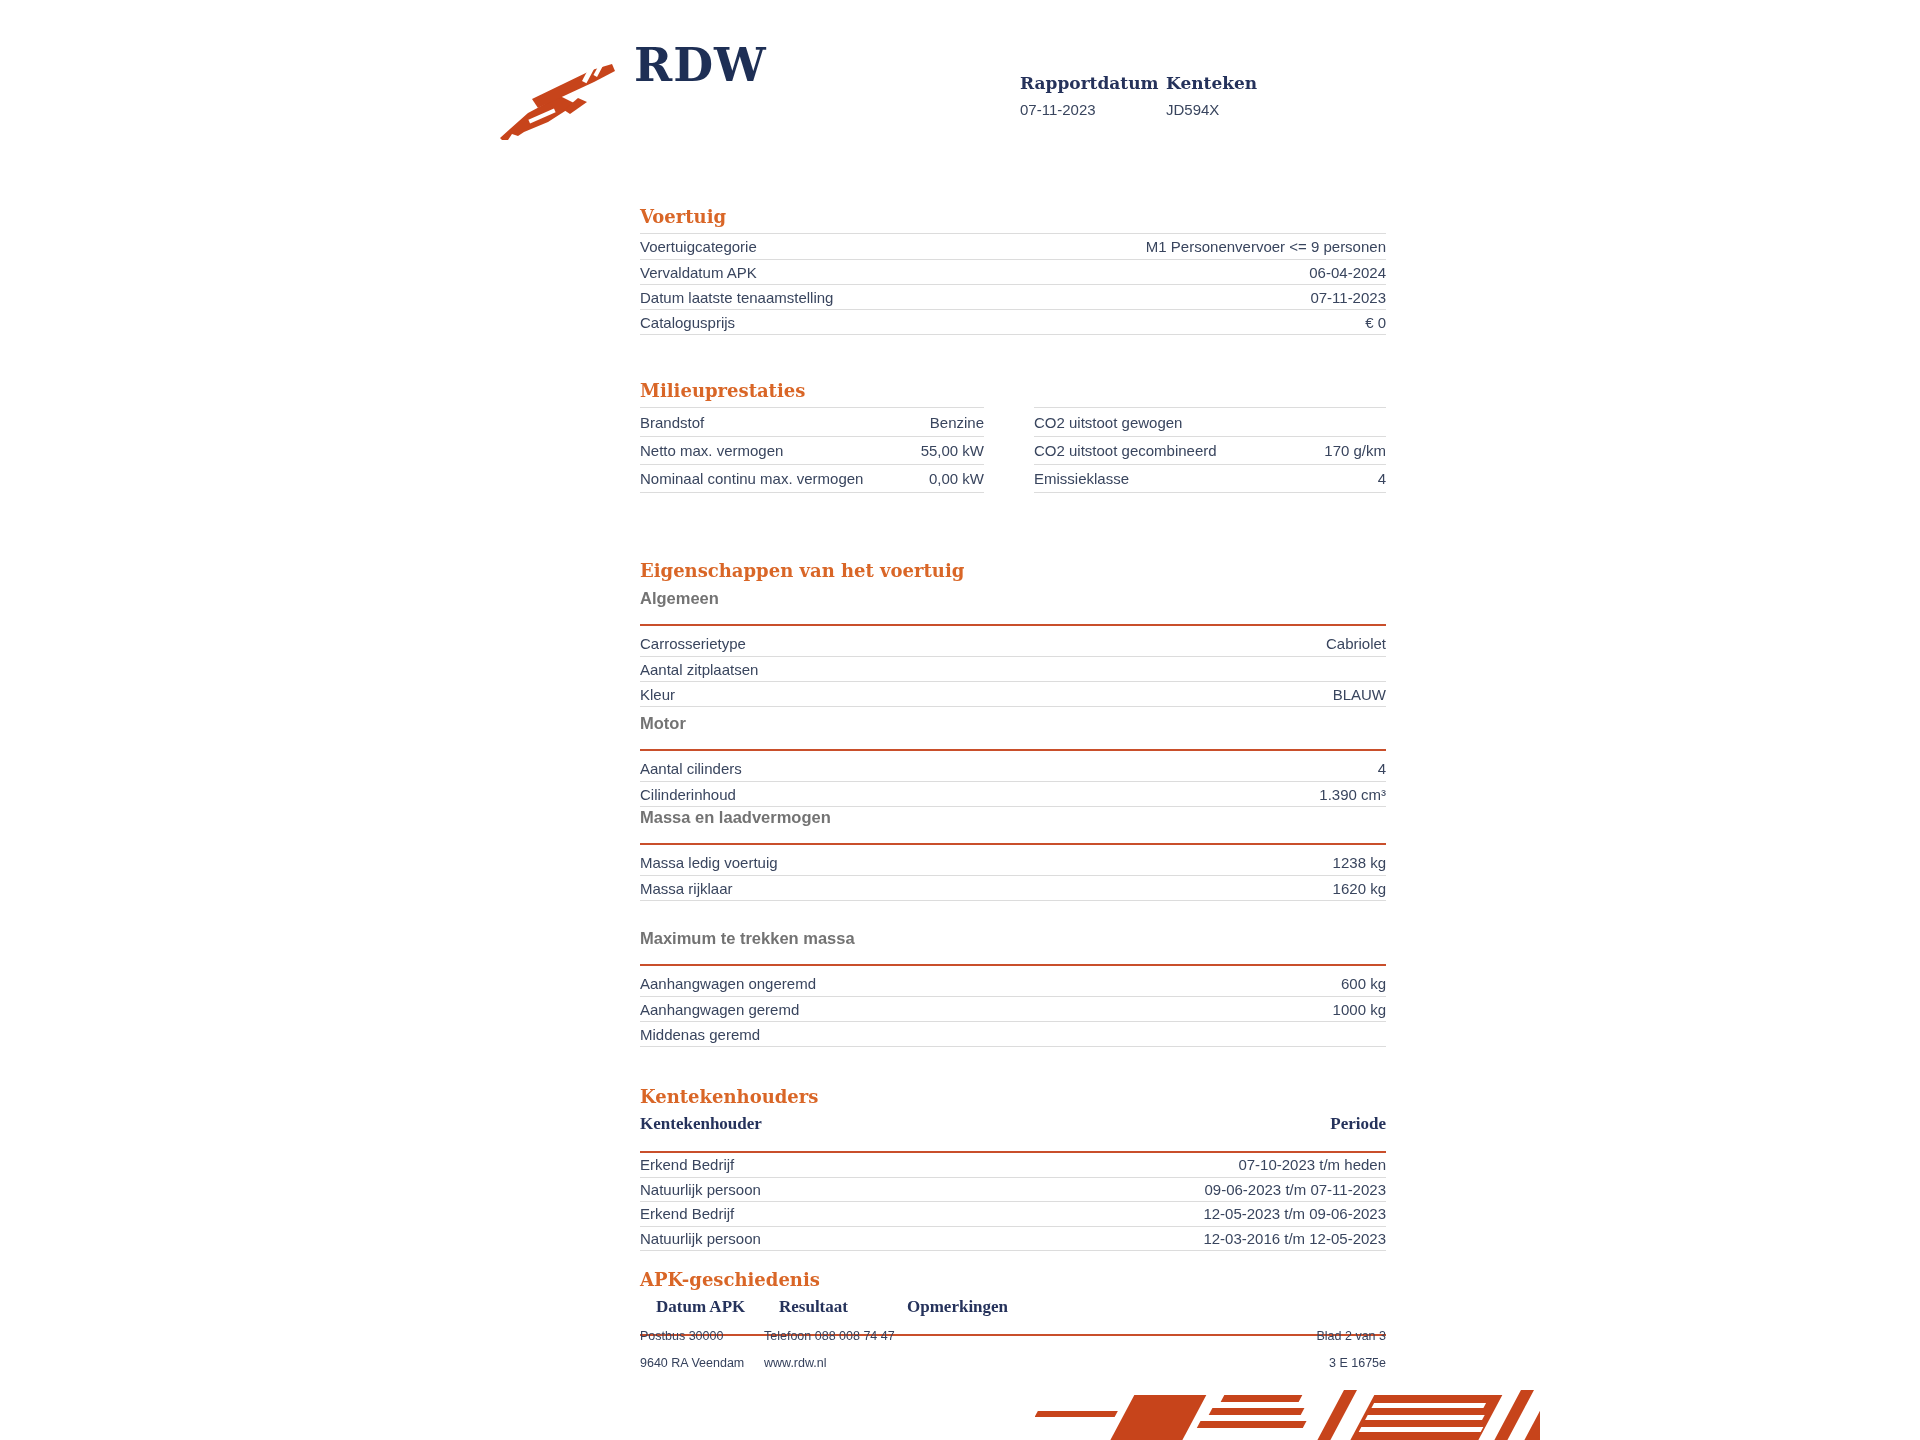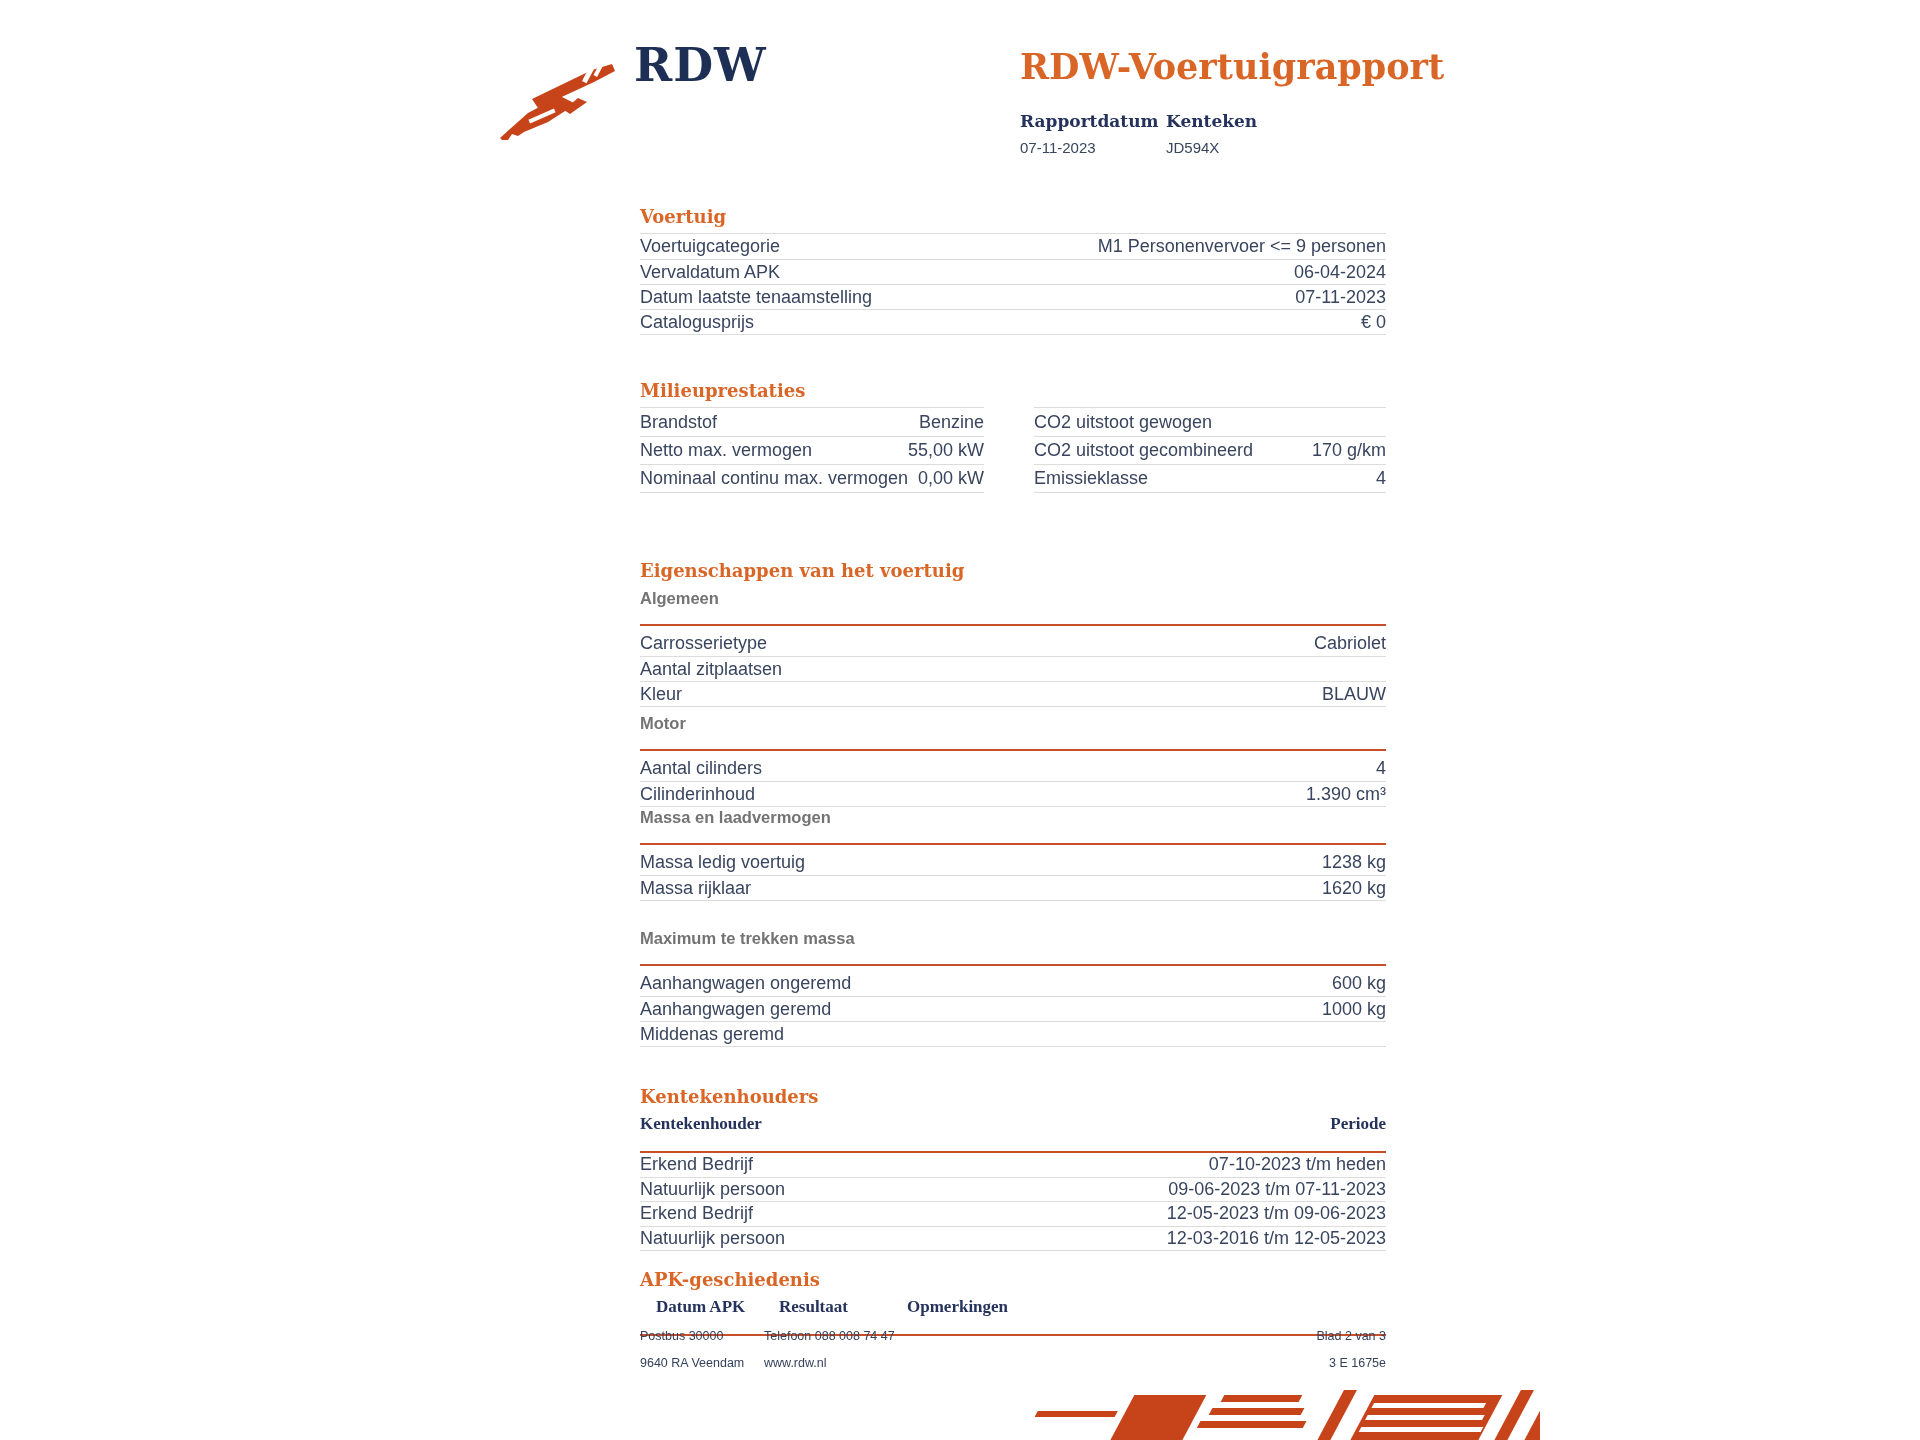--- a/index.html
+++ b/index.html
@@ -23,21 +23,21 @@
   
   .sec { position:absolute; left:640px; width:746px; }
   .sec-title { font-family:"DejaVu Serif", serif; font-weight:bold; font-size:18px;
                line-height:22px; color:#D96627; }
   .sub-title { font-size:16.5px; font-weight:bold; color:#737373; line-height:19px;
                padding-bottom:16px; border-bottom:2px solid #C94F2B; }
 
   .rows { margin-top:5px; border-bottom:1px solid #DCDCDC; }
   .rows.topline { border-top:1px solid #DCDCDC; }
   .row { height:25px; display:flex; justify-content:space-between; align-items:center;
-         font-size:18px; color:#39455E; }
+         font-size:15px; color:#39455E; }
   .row + .row { border-top:1px solid #DCDCDC; }
   .rows.topline .row:first-child { border-top:none; }
   .row .label { white-space:nowrap; }
   .row .value { white-space:nowrap; text-align:right; }
 
   .two-col { display:flex; justify-content:space-between; }
   .two-col .col-left  { width:344px; }
   .two-col .col-right { width:352px; }
   .two-col .row { height:28px; }
 
@@ -70,21 +70,20 @@
   </g>
   <g fill="#ffffff">
     <rect x="88" y="13" width="5" height="18" transform="rotate(28 90 22)"></rect>
     <rect x="99" y="10" width="4" height="15" transform="rotate(28 101 17)"></rect>
     <rect x="30" y="62" width="28" height="4" transform="rotate(-24 44 64)"></rect>
   </g>
 </svg>
 <div id="logo-text" class="abs">RDW</div>
 
 <div id="title-block" class="abs">
-  <div id="doc-title">RDW-Voertuigrapport</div>
   <div class="meta">
     <div class="meta-col">
       <div class="meta-label">Rapportdatum</div>
       <div class="meta-value">07-11-2023</div>
     </div>
     <div class="meta-col">
       <div class="meta-label">Kenteken</div>
       <div class="meta-value">JD594X</div>
     </div>
   </div>

